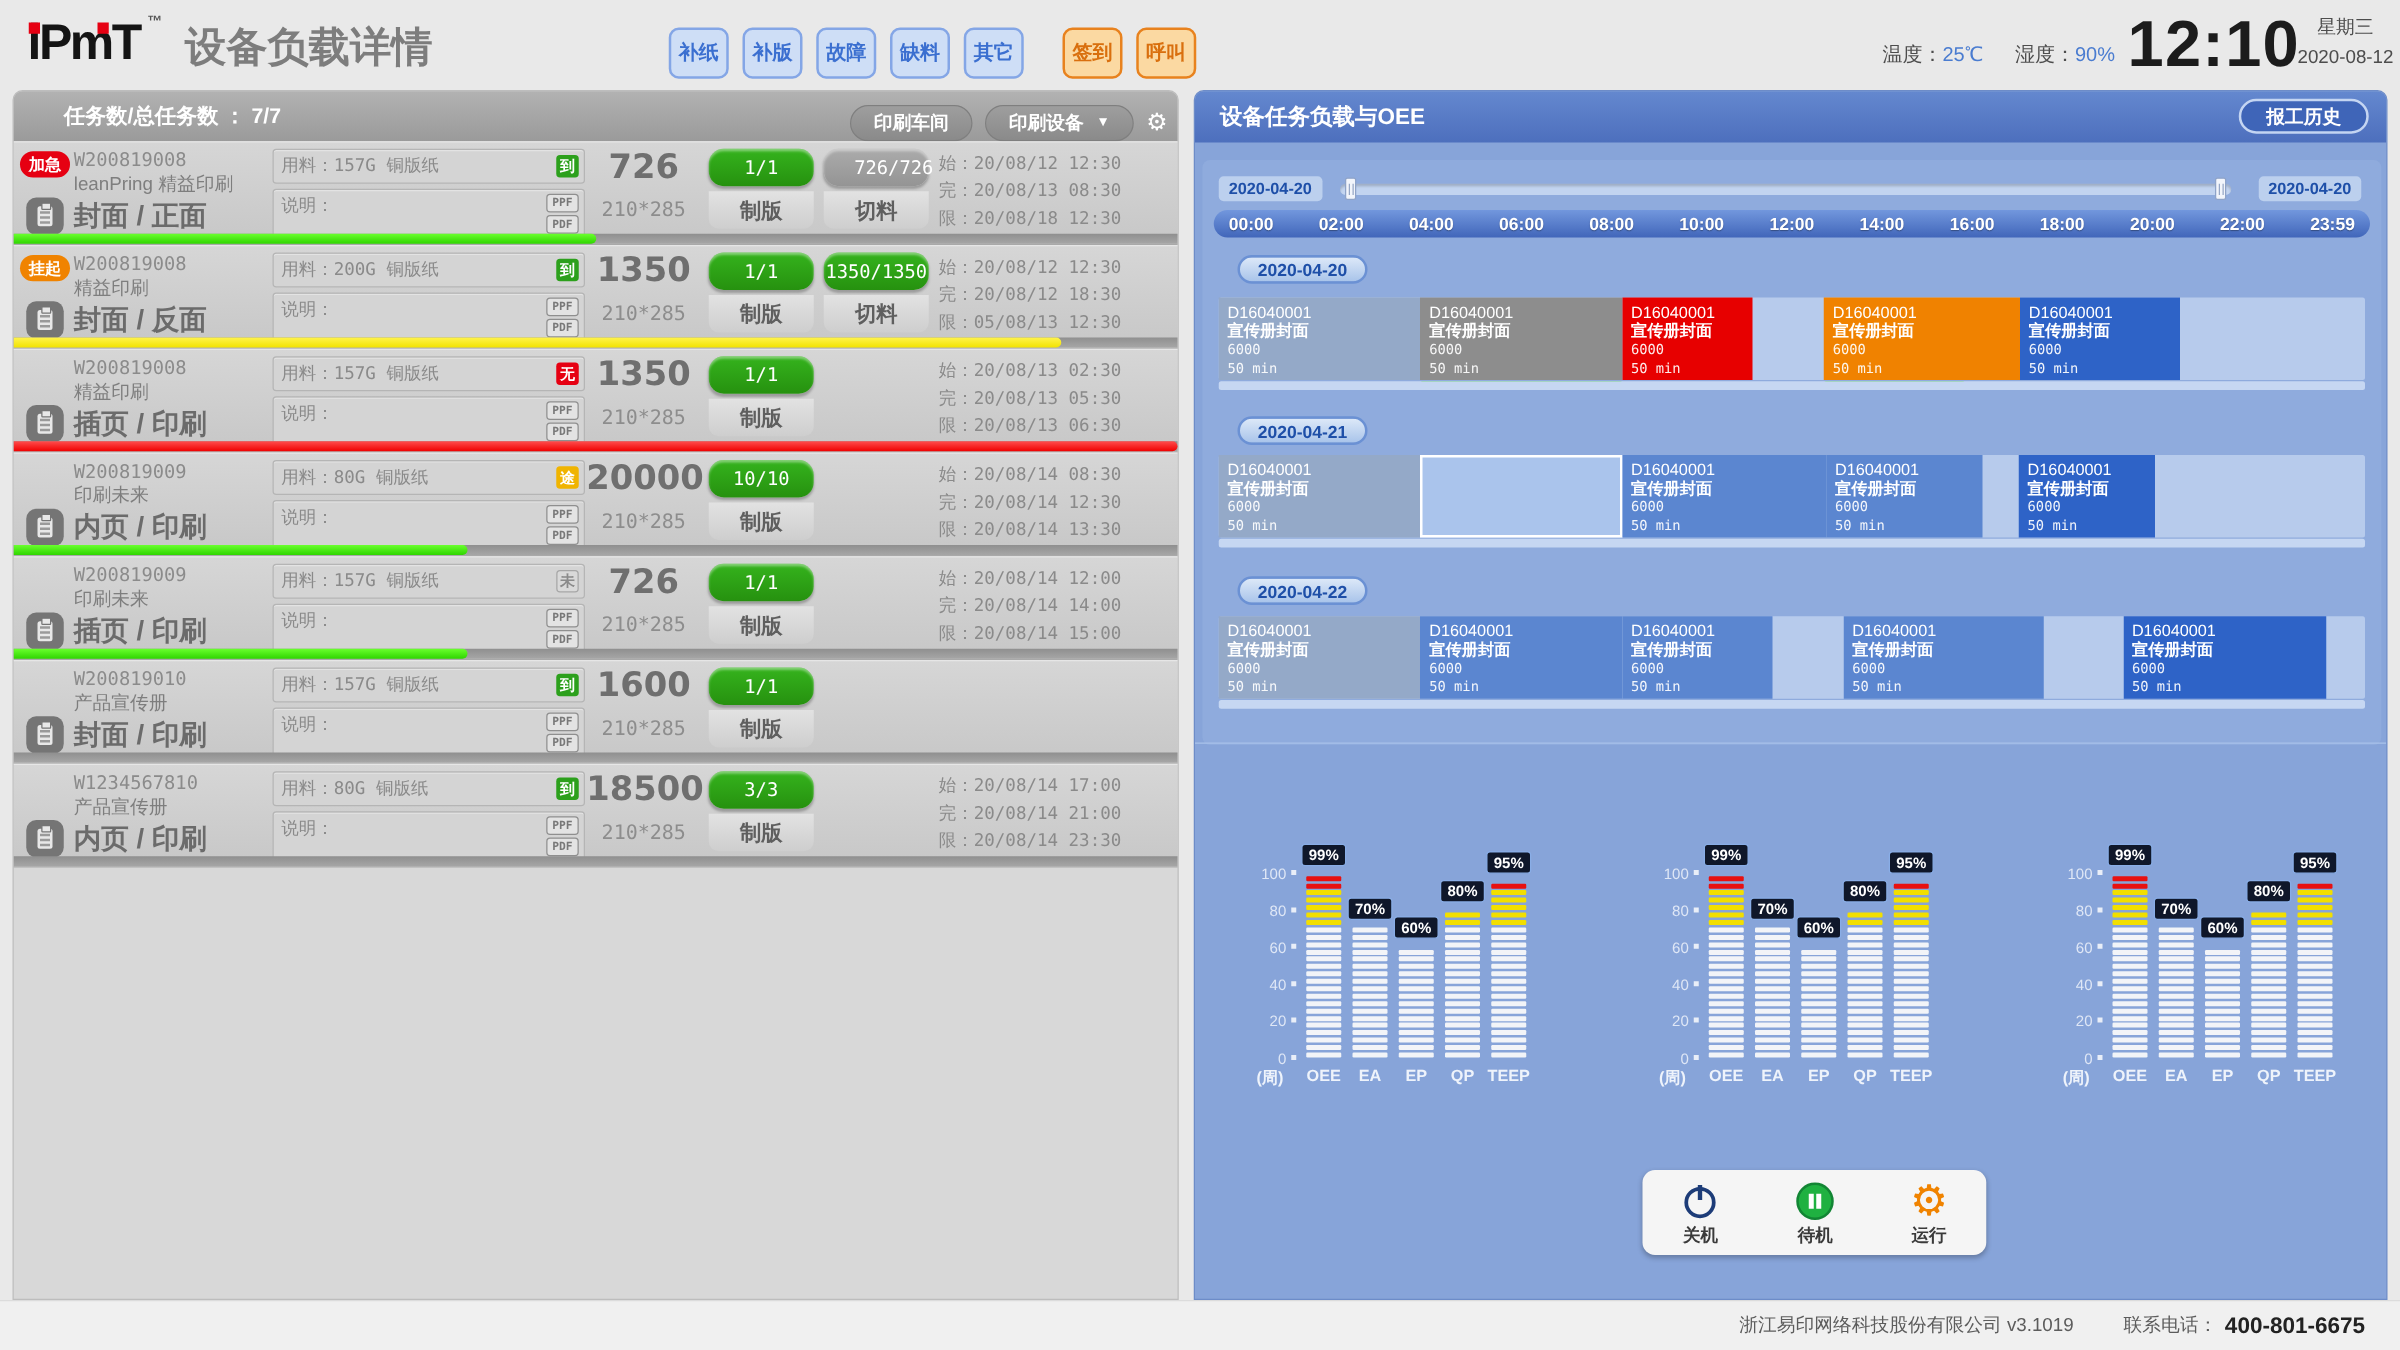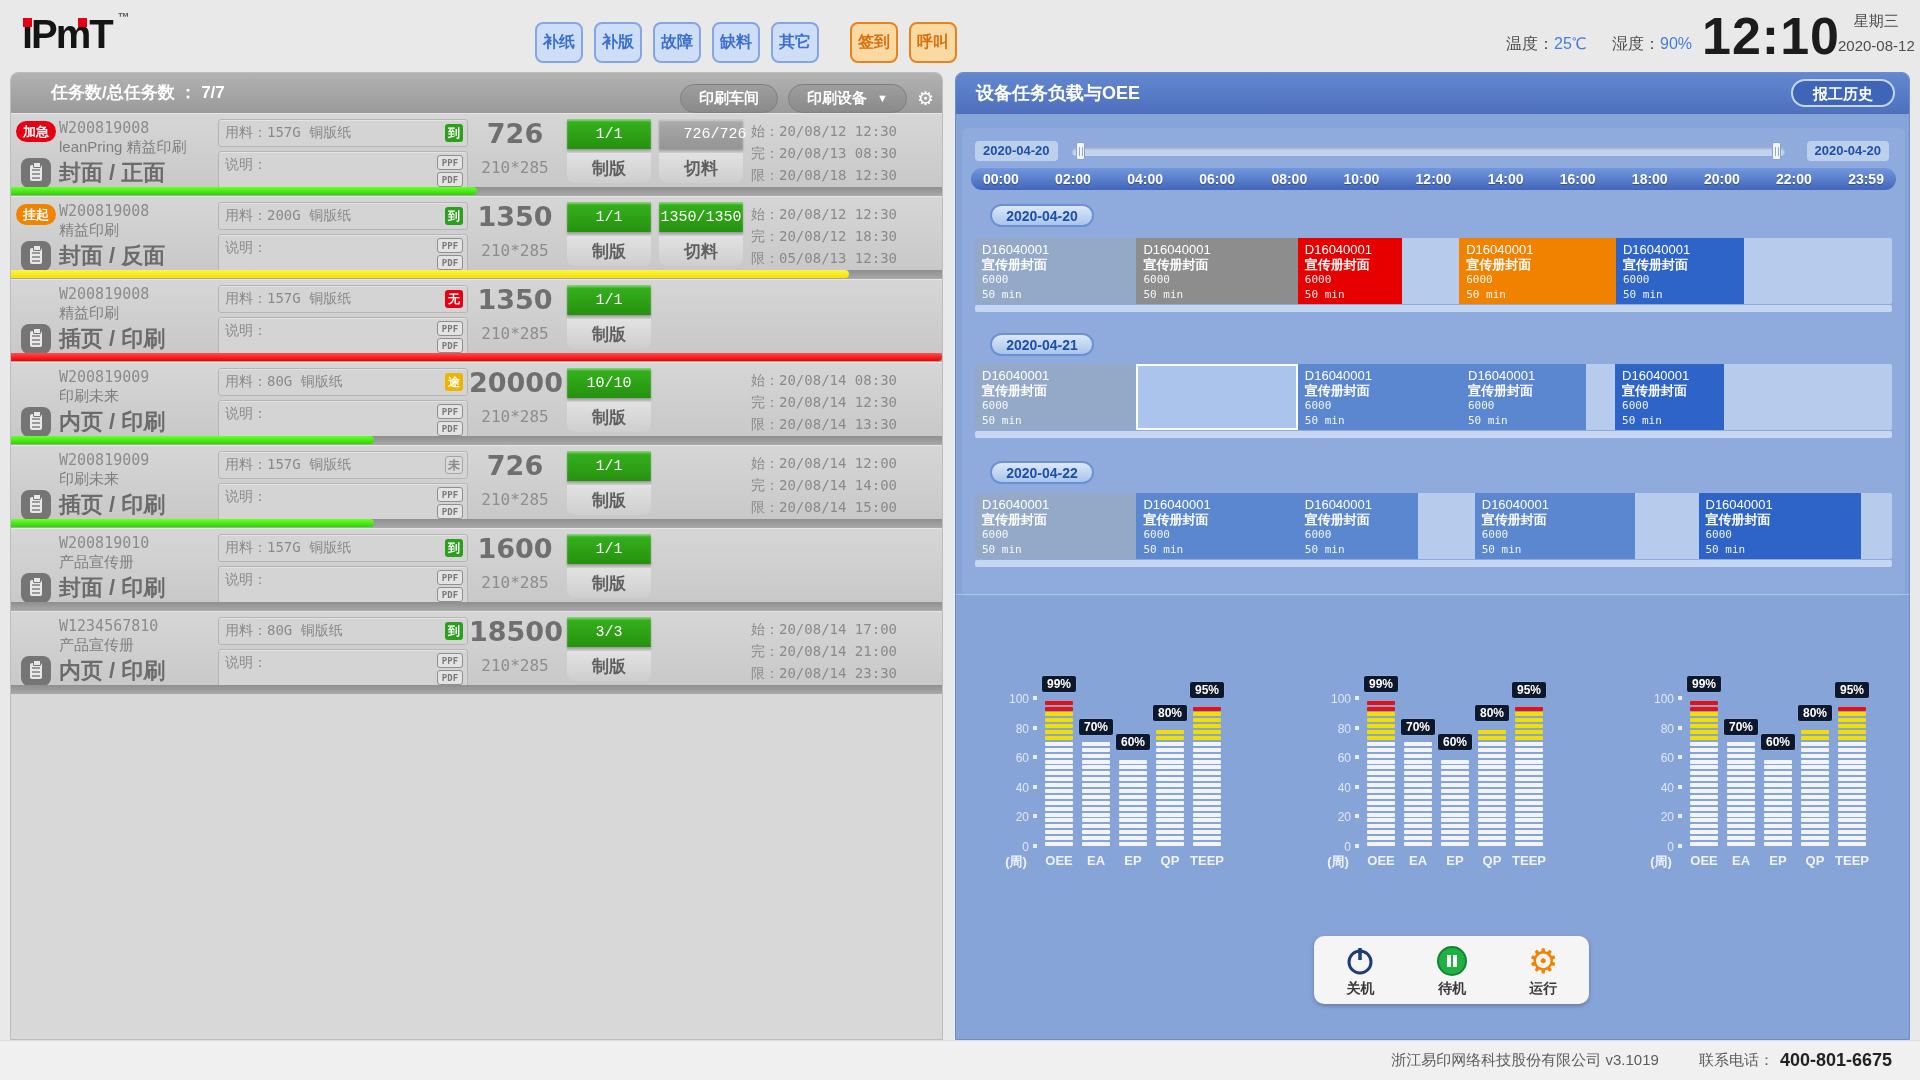--- a/index.html
+++ b/index.html
@@ -59,22 +59,22 @@
            font-size:12px;font-weight:700;display:flex;align-items:center;justify-content:center;}
   .m-badge.green{background:#2ca01c;} .m-badge.red{background:#e60012;} .m-badge.amber{background:#f0b400;}
   .m-badge.grey{background:#d9d9d9;color:#8a8a8a;border:1px solid #a6a6a6;}
   .f-badge{position:absolute;right:4px;width:26px;height:15px;border:1px solid #8f8f8f;border-radius:3px;
            background:#e3e3e3;color:#787878;font-size:9px;font-weight:700;display:flex;align-items:center;justify-content:center;}
   .f-badge.top{top:3px;} .f-badge.bot{bottom:3px;}
   .t-qty{position:absolute;left:458px;top:4px;width:92px;text-align:center;}
   .t-qty .num{font-family:"DejaVu Sans",sans-serif;font-size:27px;font-weight:800;color:#6f6f6f;}
   .t-qty .size{font-size:16px;color:#8d8d8d;margin-top:9px;}
   .stage{position:absolute;top:5px;width:84px;text-align:center;}
-  .stage .count{height:30px;border-radius:0;color:#fff;font-size:15px;display:flex;align-items:center;justify-content:center;
-                box-shadow:inset 0 2px 2px rgba(255,255,255,.4), 0 2px 2px rgba(0,0,0,.25);font-family:Liberation Mono, monospace;}
+  .stage .count{height:30px;border-radius:12px;color:#fff;font-size:15px;display:flex;align-items:center;justify-content:center;
+                box-shadow:inset 0 2px 2px rgba(255,255,255,.4), 0 2px 2px rgba(0,0,0,.25);}
   .stage .count.green{background:linear-gradient(#35b31d,#26910f);}
   .stage .count.grey{background:linear-gradient(#ababab,#949494);padding-left:28px;}
   .stage .lbl{margin-top:4px;height:30px;background:linear-gradient(#e2e2e2,#cecece);border-radius:0 0 8px 8px;
               color:#5f5f5f;font-size:17px;font-weight:700;display:flex;align-items:center;justify-content:center;}
   .stage.plate{left:556px;} .stage.cut{left:648px;}
   .t-times{position:absolute;left:740px;top:6px;font-size:14px;color:#8a8a8a;line-height:22px;white-space:nowrap;}
   .t-bar{position:absolute;left:0;right:0;bottom:0;height:8px;background:linear-gradient(#8f8f8f,#a6a6a6);}
   .t-bar .fill{height:100%;border-radius:0 4px 4px 0;}
   .fill.green{background:linear-gradient(#6aff2e,#2fd500);}
   .fill.yellow{background:linear-gradient(#fff34d,#f2e300);}
@@ -146,20 +146,21 @@
 
 <div class="app">
 
   <div class="topbar">
     <div class="logo">
       <span>iPmT</span>
       <span class="reddot d1"></span>
       <span class="reddot d2"></span>
       <span class="tm">™</span>
     </div>
+    <div class="page-title">设备负载详情</div>
     <div class="tb-buttons" id="tb-buttons">
         <div class="tb-btn">补纸</div>
         <div class="tb-btn">补版</div>
         <div class="tb-btn">故障</div>
         <div class="tb-btn">缺料</div>
         <div class="tb-btn">其它</div>
         <div class="gap"></div>
         <div class="tb-btn orange">签到</div>
         <div class="tb-btn orange">呼叫</div>
       </div>
@@ -261,20 +262,25 @@
           <div class="t-box mat mono">用料：157G 铜版纸<div class="m-badge red">无</div></div>
           <div class="t-box desc mono">说明：<div class="f-badge top mono">PPF</div><div class="f-badge bot mono">PDF</div></div>
           <div class="t-qty">
             <div class="num">1350</div>
             <div class="size mono">210*285</div>
           </div>
           <div class="stage plate">
             <div class="count green mono">1/1</div>
             <div class="lbl">制版</div>
           </div>
+          <div class="t-times mono">
+            <div>始：20/08/13 02:30</div>
+            <div>完：20/08/13 05:30</div>
+            <div>限：20/08/13 06:30</div>
+          </div>
           <div class="t-bar">
             <div class="fill red" style="width: 100%;"></div>
           </div>
         </div>
         <div class="task-row">
           <div class="t-id mono">W200819009</div>
           <div class="t-name">印刷未来</div>
           <div class="clip-icon">
             <div class="sheet"></div>
           </div>

